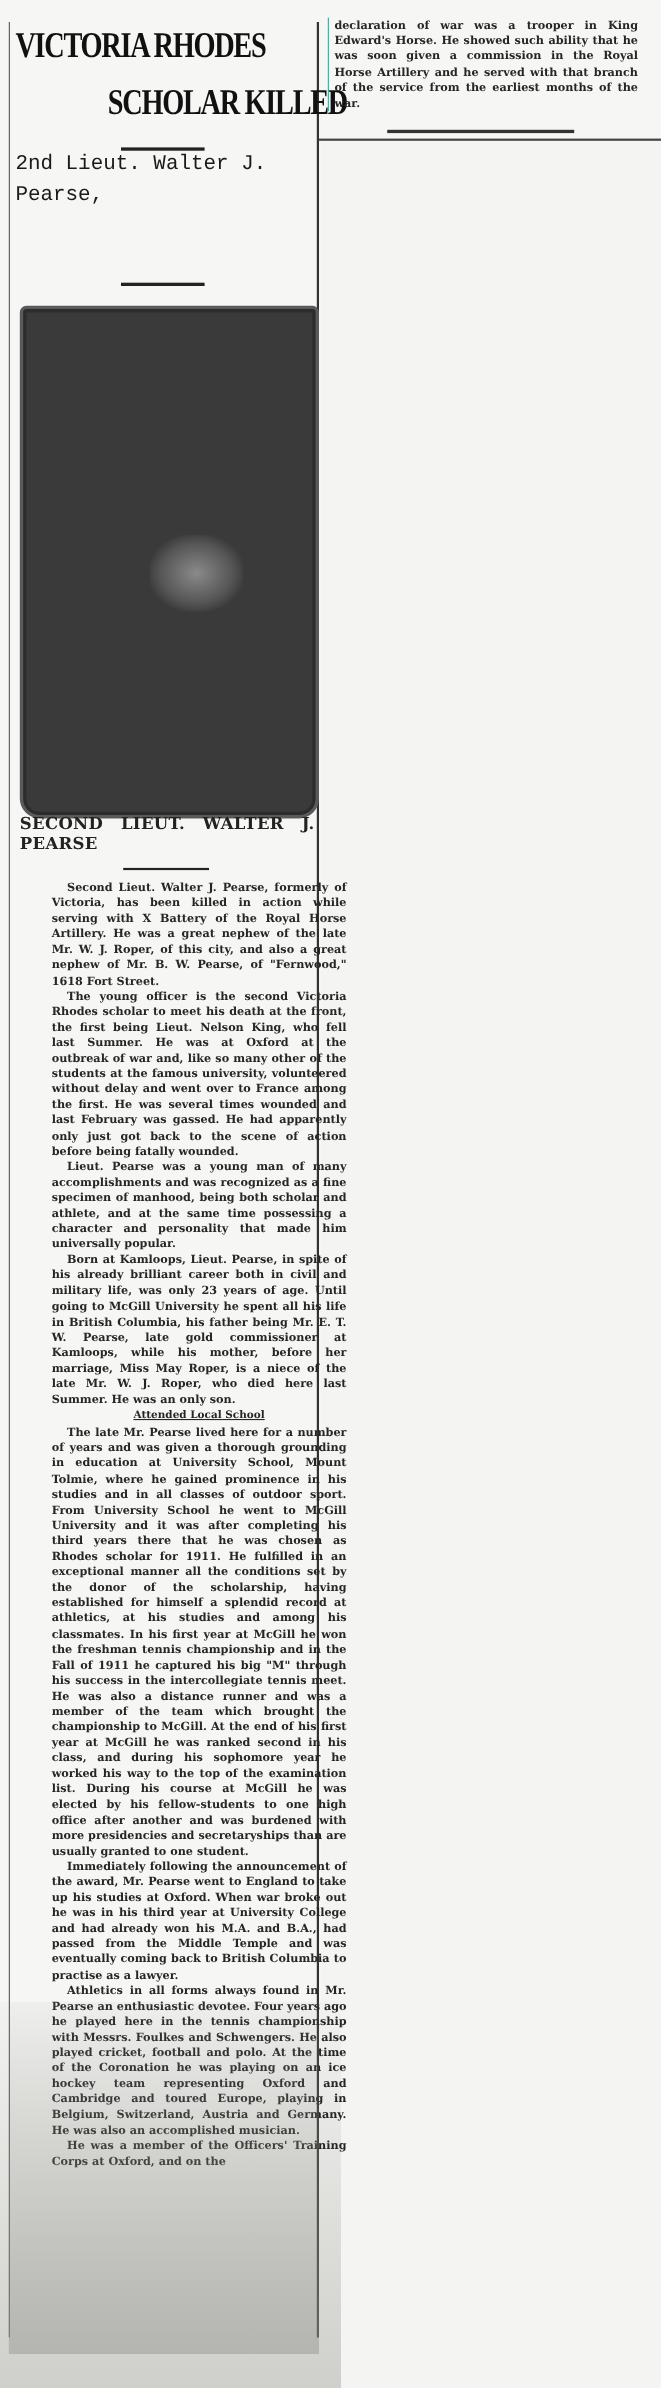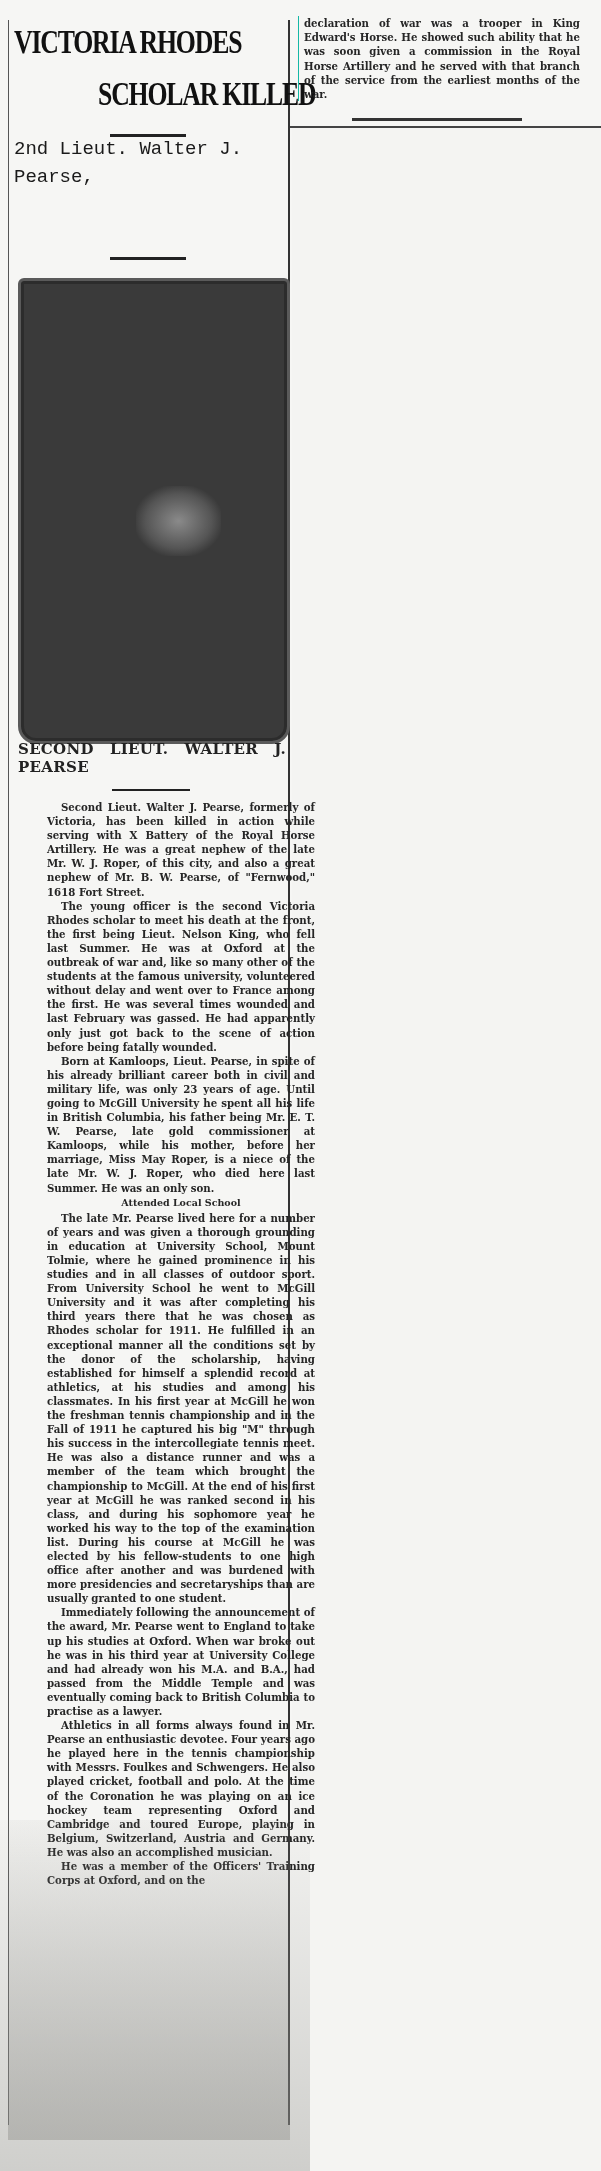--- a/index.html
+++ b/index.html
@@ -56,21 +56,21 @@
     font-family:"DejaVu Serif", serif; font-weight:bold; font-size:15px;
     letter-spacing:0.3px; text-align:justify; text-align-last:justify;
     color:#222;
   }
   .body {
     position:absolute; left:18px; top:800px; width:268px;
     font-family:"DejaVu Serif", serif; font-weight:bold; font-size:10.2px; line-height:14.1px;
     text-align:justify; color:#262626;margin-left:29px;
   }
   .body p { margin:0; text-indent:14px; }
-  .body .subhead { text-align:center; text-indent:0; font-size:9.5px; margin:1px 0; }
+  .body .subhead { text-align:center; text-indent:0; font-size:9.5px; margin:1px 0;text-decoration:underline; }
   .right-top {
     position:absolute; left:298px; top:16px; width:276px;
     font-family:"DejaVu Serif", serif; font-weight:bold; font-size:10.2px; line-height:14.2px;
     text-align:justify; color:#262626;
     border-left:1px solid #14b8a6; padding-left:5px;
   }
   .right-top-rule { position:absolute; left:352px; top:118px; width:170px; height:3px; background:#333; }
   .right-hline { position:absolute; left:290px; top:126px; width:311px; height:2px; background:#444; }
   .shade-body {
     position:absolute; left:8px; top:1820px; width:282px; height:320px;
@@ -98,20 +98,21 @@
 <div class="photo">
   <div class="photo-spot"></div>
 </div>
 
 <div class="caption">SECOND LIEUT. WALTER J. PEARSE</div>
 <div class="rule" style="left:112px; top:789px; width:78px; height:2px;"></div>
 
 <div class="body">
   <p>Second Lieut. Walter J. Pearse, formerly of Victoria, has been killed in action while serving with X Battery of the Royal Horse Artillery. He was a great nephew of the late Mr. W. J. Roper, of this city, and also a great nephew of Mr. B. W. Pearse, of "Fernwood," 1618 Fort Street.</p>
   <p>The young officer is the second Victoria Rhodes scholar to meet his death at the front, the first being Lieut. Nelson King, who fell last Summer. He was at Oxford at the outbreak of war and, like so many other of the students at the famous university, volunteered without delay and went over to France among the first. He was several times wounded and last February was gassed. He had apparently only just got back to the scene of action before being fatally wounded.</p>
+  <p>Lieut. Pearse was a young man of many accomplishments and was recognized as a fine specimen of manhood, being both scholar and athlete, and at the same time possessing a character and personality that made him universally popular.</p>
   <p>Born at Kamloops, Lieut. Pearse, in spite of his already brilliant career both in civil and military life, was only 23 years of age. Until going to McGill University he spent all his life in British Columbia, his father being Mr. E. T. W. Pearse, late gold commissioner at Kamloops, while his mother, before her marriage, Miss May Roper, is a niece of the late Mr. W. J. Roper, who died here last Summer. He was an only son.</p>
   <p class="subhead">Attended Local School</p>
   <p>The late Mr. Pearse lived here for a number of years and was given a thorough grounding in education at University School, Mount Tolmie, where he gained prominence in his studies and in all classes of outdoor sport. From University School he went to McGill University and it was after completing his third years there that he was chosen as Rhodes scholar for 1911. He fulfilled in an exceptional manner all the conditions set by the donor of the scholarship, having established for himself a splendid record at athletics, at his studies and among his classmates. In his first year at McGill he won the freshman tennis championship and in the Fall of 1911 he captured his big "M" through his success in the intercollegiate tennis meet. He was also a distance runner and was a member of the team which brought the championship to McGill. At the end of his first year at McGill he was ranked second in his class, and during his sophomore year he worked his way to the top of the examination list. During his course at McGill he was elected by his fellow-students to one high office after another and was burdened with more presidencies and secretaryships than are usually granted to one student.</p>
   <p>Immediately following the announcement of the award, Mr. Pearse went to England to take up his studies at Oxford. When war broke out he was in his third year at University College and had already won his M.A. and B.A., had passed from the Middle Temple and was eventually coming back to British Columbia to practise as a lawyer.</p>
   <p>Athletics in all forms always found in Mr. Pearse an enthusiastic devotee. Four years ago he played here in the tennis championship with Messrs. Foulkes and Schwengers. He also played cricket, football and polo. At the time of the Coronation he was playing on an ice hockey team representing Oxford and Cambridge and toured Europe, playing in Belgium, Switzerland, Austria and Germany. He was also an accomplished musician.</p>
   <p>He was a member of the Officers' Training Corps at Oxford, and on the</p>
 </div>
 <div class="shade-body"></div>
 
 <div class="right-top">declaration of war was a trooper in King Edward's Horse. He showed such ability that he was soon given a commission in the Royal Horse Artillery and he served with that branch of the service from the earliest months of the war.</div>

